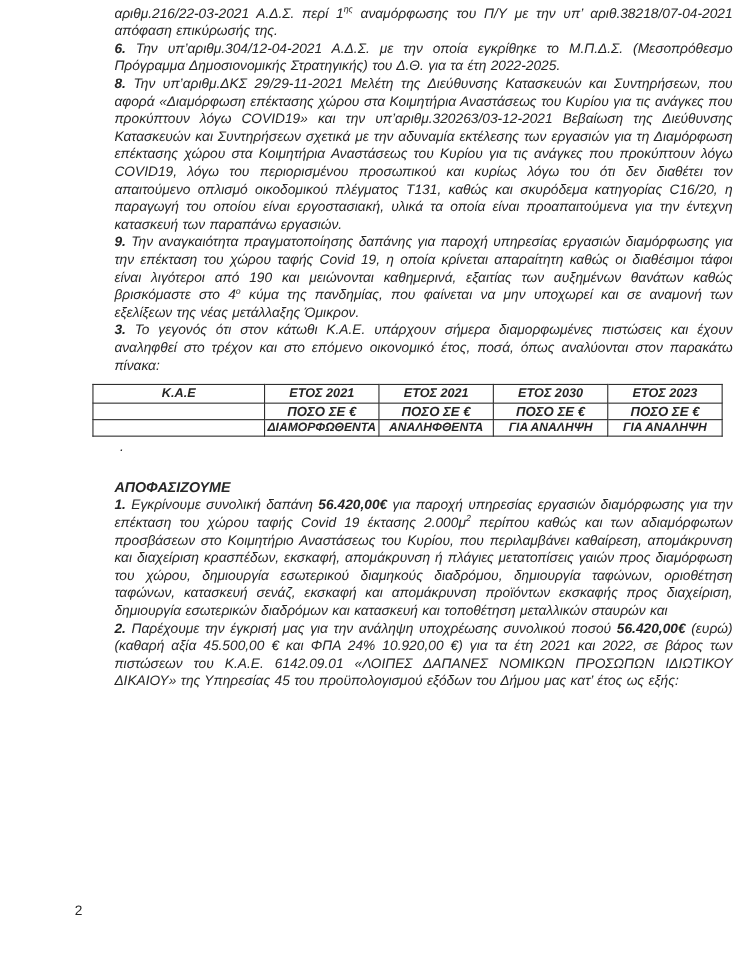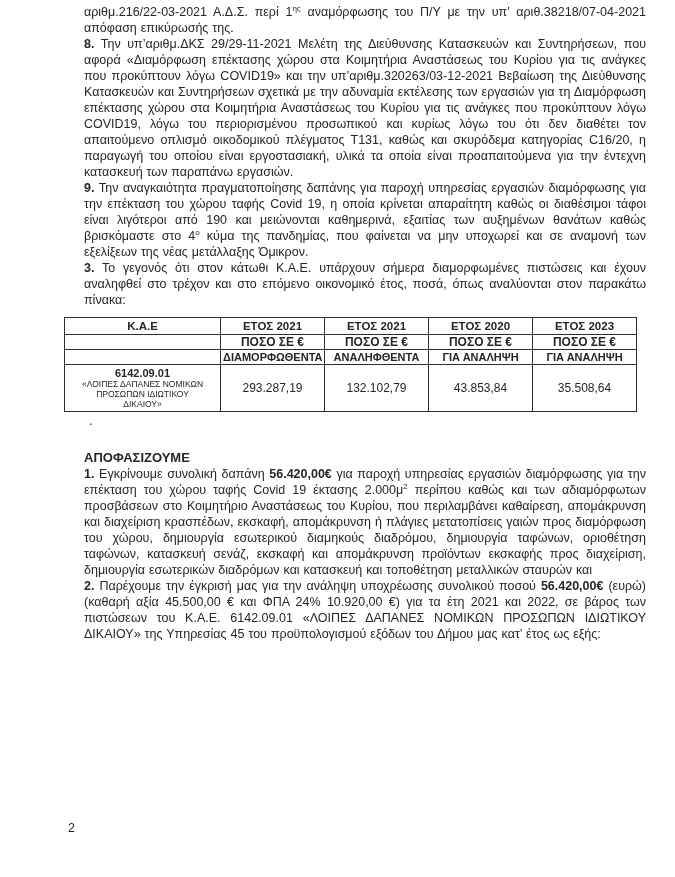--- a/index.html
+++ b/index.html
@@ -4,21 +4,21 @@
 <style>
   html,body{margin:0;padding:0;background:#ffffff;}
   .page{
     position:relative;
     width:675px;height:877px;
     background:#ffffff;
     font-family:"Liberation Sans","DejaVu Sans",sans-serif;
     color:#262626;
     overflow:hidden;
   }
-  .content{position:absolute;left:84px;top:4px;width:562px;}
+  .content{position:absolute;left:104px;top:4px;width:562px;font-style:italic;}
   p.doc{
     margin:0;
     font-size:12.5px;
     line-height:16px;
     text-align:justify;
     word-spacing:0.5px;
   }
   p.doc sup{font-size:8px;line-height:0;vertical-align:super;}
   .gap-a{margin-top:13px;}
   .gap-b{margin-top:14px;}
@@ -62,20 +62,21 @@
   }
 </style>
 </head>
 <body>
 
 <div class="page">
   <div class="content">
 
     <p class="doc"><span>αριθμ.216/22-03-2021 Α.Δ.Σ. περί 1</span><sup>ης</sup><span> αναμόρφωσης του Π/Υ με την υπ’ αριθ.38218/07-04-2021 απόφαση επικύρωσής της.</span></p>
 
+    <p class="doc gap-a"><span style="font-weight: bold;">6.</span><span> Την υπ’αριθμ.304/12-04-2021 Α.Δ.Σ. με την οποία εγκρίθηκε το Μ.Π.Δ.Σ. (Μεσοπρόθεσμο Πρόγραμμα Δημοσιονομικής Στρατηγικής) του Δ.Θ. για τα έτη 2022-2025.</span></p>
 
 
     <p class="doc gap-b"><span style="font-weight: bold;">8.</span><span> Την υπ’αριθμ.ΔΚΣ 29/29-11-2021 Μελέτη της Διεύθυνσης Κατασκευών και Συντηρήσεων, που αφορά «Διαμόρφωση επέκτασης χώρου στα Κοιμητήρια Αναστάσεως του Κυρίου για τις ανάγκες που προκύπτουν λόγω COVID19» και την υπ’αριθμ.320263/03-12-2021 Βεβαίωση της Διεύθυνσης Κατασκευών και Συντηρήσεων σχετικά με την αδυναμία εκτέλεσης των εργασιών για τη Διαμόρφωση επέκτασης χώρου στα Κοιμητήρια Αναστάσεως του Κυρίου για τις ανάγκες που προκύπτουν λόγω COVID19, λόγω του περιορισμένου προσωπικού και κυρίως λόγω του ότι δεν διαθέτει τον απαιτούμενο οπλισμό οικοδομικού πλέγματος Τ131, καθώς και σκυρόδεμα κατηγορίας C16/20, η παραγωγή του οποίου είναι εργοστασιακή, υλικά τα οποία είναι προαπαιτούμενα για την έντεχνη κατασκευή των παραπάνω εργασιών.</span></p>
 
     <p class="doc gap-c"><span style="font-weight: bold;">9.</span><span> Την αναγκαιότητα πραγματοποίησης δαπάνης για παροχή υπηρεσίας εργασιών διαμόρφωσης για την επέκταση του χώρου ταφής Covid 19, η οποία κρίνεται απαραίτητη καθώς οι διαθέσιμοι τάφοι είναι λιγότεροι από 190 και μειώνονται καθημερινά, εξαιτίας των αυξημένων θανάτων καθώς βρισκόμαστε στο 4</span><sup>ο</sup><span> κύμα της πανδημίας, που φαίνεται να μην υποχωρεί και σε αναμονή των εξελίξεων της νέας μετάλλαξης Όμικρον.</span></p>
 
     <p class="doc gap-d"><span style="font-weight: bold;">3.</span><span> Το γεγονός ότι στον κάτωθι Κ.Α.Ε. υπάρχουν σήμερα διαμορφωμένες πιστώσεις και έχουν αναληφθεί στο τρέχον και στο επόμενο οικονομικό έτος, ποσά, όπως αναλύονται στον παρακάτω πίνακα:</span></p>
 
     <table class="kae">
       <colgroup>
@@ -83,46 +84,36 @@
           <col style="width:104px">
           <col style="width:104px">
           <col style="width:104px">
           <col style="width:104px">
       </colgroup>
       <tbody>
         <tr class="hrow1">
           <td>Κ.Α.Ε</td>
           <td>ΕΤΟΣ 2021</td>
           <td>ΕΤΟΣ 2021</td>
-          <td>ΕΤΟΣ 2020</td>
+          <td>ΕΤΟΣ 2030</td>
           <td>ΕΤΟΣ 2023</td>
         </tr>
         <tr class="hrow2">
           <td></td>
           <td>ΠΟΣΟ ΣΕ €</td>
           <td>ΠΟΣΟ ΣΕ €</td>
           <td>ΠΟΣΟ ΣΕ €</td>
           <td>ΠΟΣΟ ΣΕ €</td>
         </tr>
         <tr class="hrow3">
           <td></td>
           <td>ΔΙΑΜΟΡΦΩΘΕΝΤΑ</td>
           <td>ΑΝΑΛΗΦΘΕΝΤΑ</td>
           <td>ΓΙΑ ΑΝΑΛΗΨΗ</td>
           <td>ΓΙΑ ΑΝΑΛΗΨΗ</td>
-        </tr>
-        <tr class="drow">
-          <td>
-            <span class="cell-code">6142.09.01</span>
-            <span class="cell-code-label">«ΛΟΙΠΕΣ ΔΑΠΑΝΕΣ ΝΟΜΙΚΩΝ ΠΡΟΣΩΠΩΝ ΙΔΙΩΤΙΚΟΥ ΔΙΚΑΙΟΥ»</span>
-          </td>
-          <td class="amount">293.287,19</td>
-          <td class="amount">132.102,79</td>
-          <td class="amount">43.853,84</td>
-          <td class="amount">35.508,64</td>
         </tr>
       </tbody>
     </table>
 
     <div class="stray-dot">.</div>
 
     <div class="decide-heading">ΑΠΟΦΑΣΙΖΟΥΜΕ</div>
 
     <p class="doc dec-1"><span style="font-weight: bold;">1.</span><span> Εγκρίνουμε συνολική δαπάνη </span><span style="font-weight: bold;">56.420,00€</span><span> για παροχή υπηρεσίας εργασιών διαμόρφωσης για την επέκταση του χώρου ταφής Covid 19 έκτασης 2.000μ</span><sup>2</sup><span> περίπου καθώς και των αδιαμόρφωτων προσβάσεων στο Κοιμητήριο Αναστάσεως του Κυρίου, που περιλαμβάνει καθαίρεση, απομάκρυνση και διαχείριση κρασπέδων, εκσκαφή, απομάκρυνση ή πλάγιες μετατοπίσεις γαιών προς διαμόρφωση του χώρου, δημιουργία εσωτερικού διαμηκούς διαδρόμου, δημιουργία ταφώνων, οριοθέτηση ταφώνων, κατασκευή σενάζ, εκσκαφή και απομάκρυνση προϊόντων εκσκαφής προς διαχείριση, δημιουργία εσωτερικών διαδρόμων και κατασκευή και τοποθέτηση μεταλλικών σταυρών και</span></p>
 

